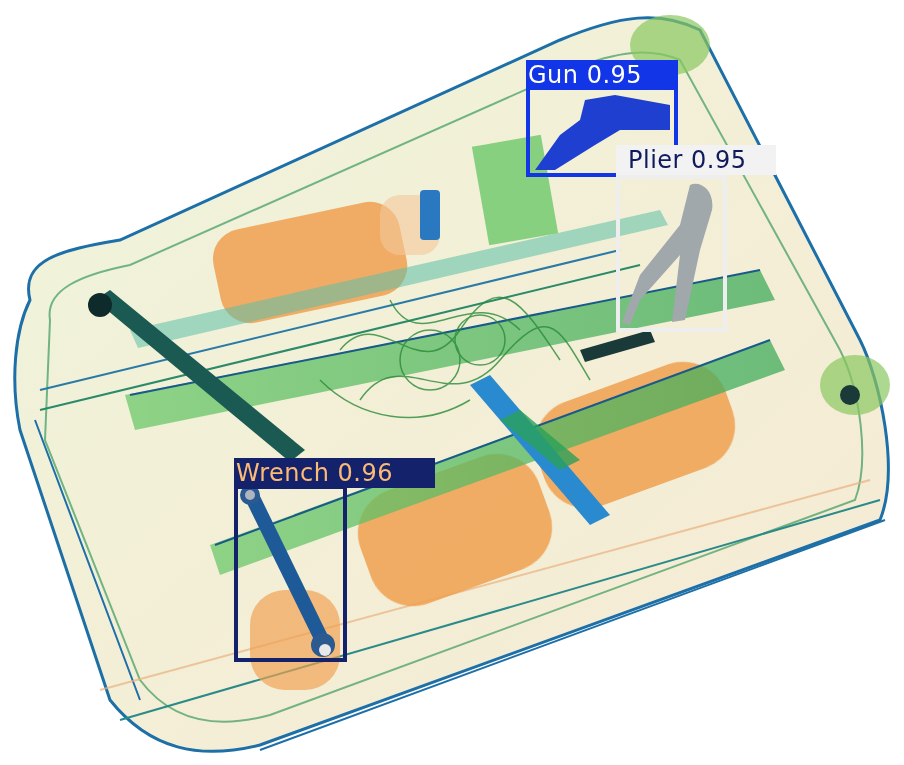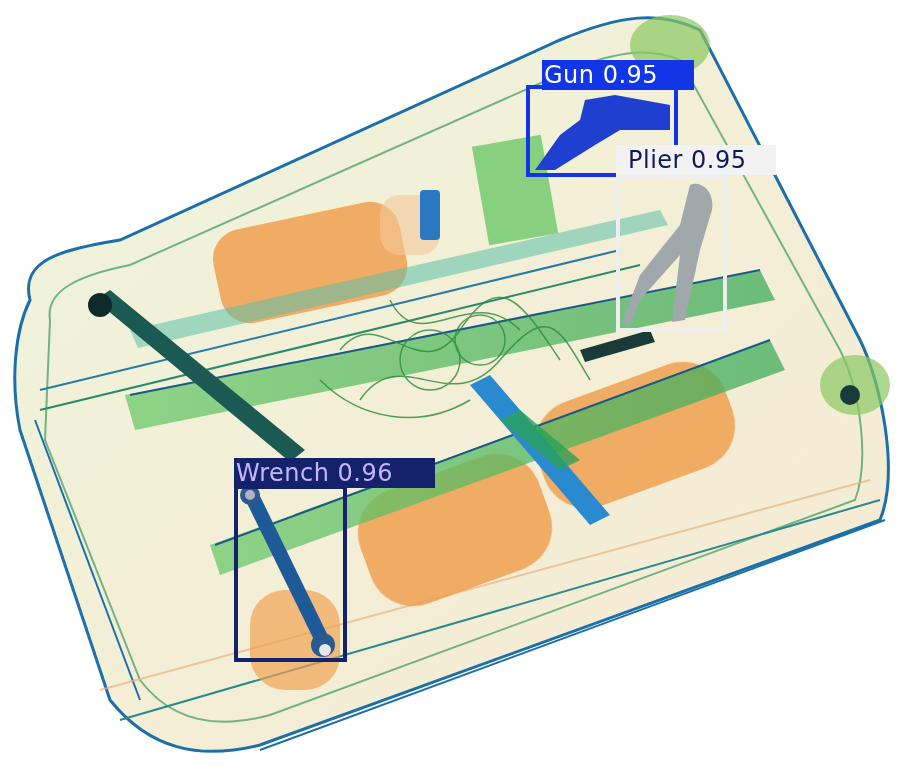--- a/index.html
+++ b/index.html
@@ -90,19 +90,19 @@
 
     <g>
       <ellipse cx="670" cy="45" rx="40" ry="30" fill="#8ac860" opacity="0.7"></ellipse>
       <ellipse cx="855" cy="385" rx="35" ry="30" fill="#8ac860" opacity="0.7"></ellipse>
       <circle cx="850" cy="395" r="10" fill="#1a3a3a"></circle>
     </g>
   </svg>
 </div>
 
 <div class="det-box" id="box-gun" style="left:526px; top:85px; width:152px; height:92px; border-color:#1235e8;"></div>
-<div class="det-label" id="label-gun" style="left:526px; top:60px; width:152px; background:#1235e8; color:#ffffff;margin-left:16px;">Gun 0.95</div>
+<div class="det-label" id="label-gun" style="left:526px; top:60px; width:152px; background:#1235e8; color:#ffffff;">Gun 0.95</div>
 
 <div class="det-box" id="box-plier" style="left:616px; top:175px; width:111px; height:157px; border-color:#eeeeee;"></div>
 <div class="det-label" id="label-plier" style="left:616px; top:145px; width:160px; background:#f2f2f2; color:#0f1a5c;padding-left:12px;">Plier 0.95</div>
 
 <div class="det-box" id="box-wrench" style="left:234px; top:485px; width:113px; height:177px; border-color:#13226b;"></div>
-<div class="det-label" id="label-wrench" style="left:234px; top:458px; width:201px; background:#13226b; color:#c4b5fd;">Wrench 0.96</div>
+<div class="det-label" id="label-wrench" style="left:234px; top:458px; width:201px; background:#13226b; color:#fdba74;">Wrench 0.96</div>
 
 </body></html>

